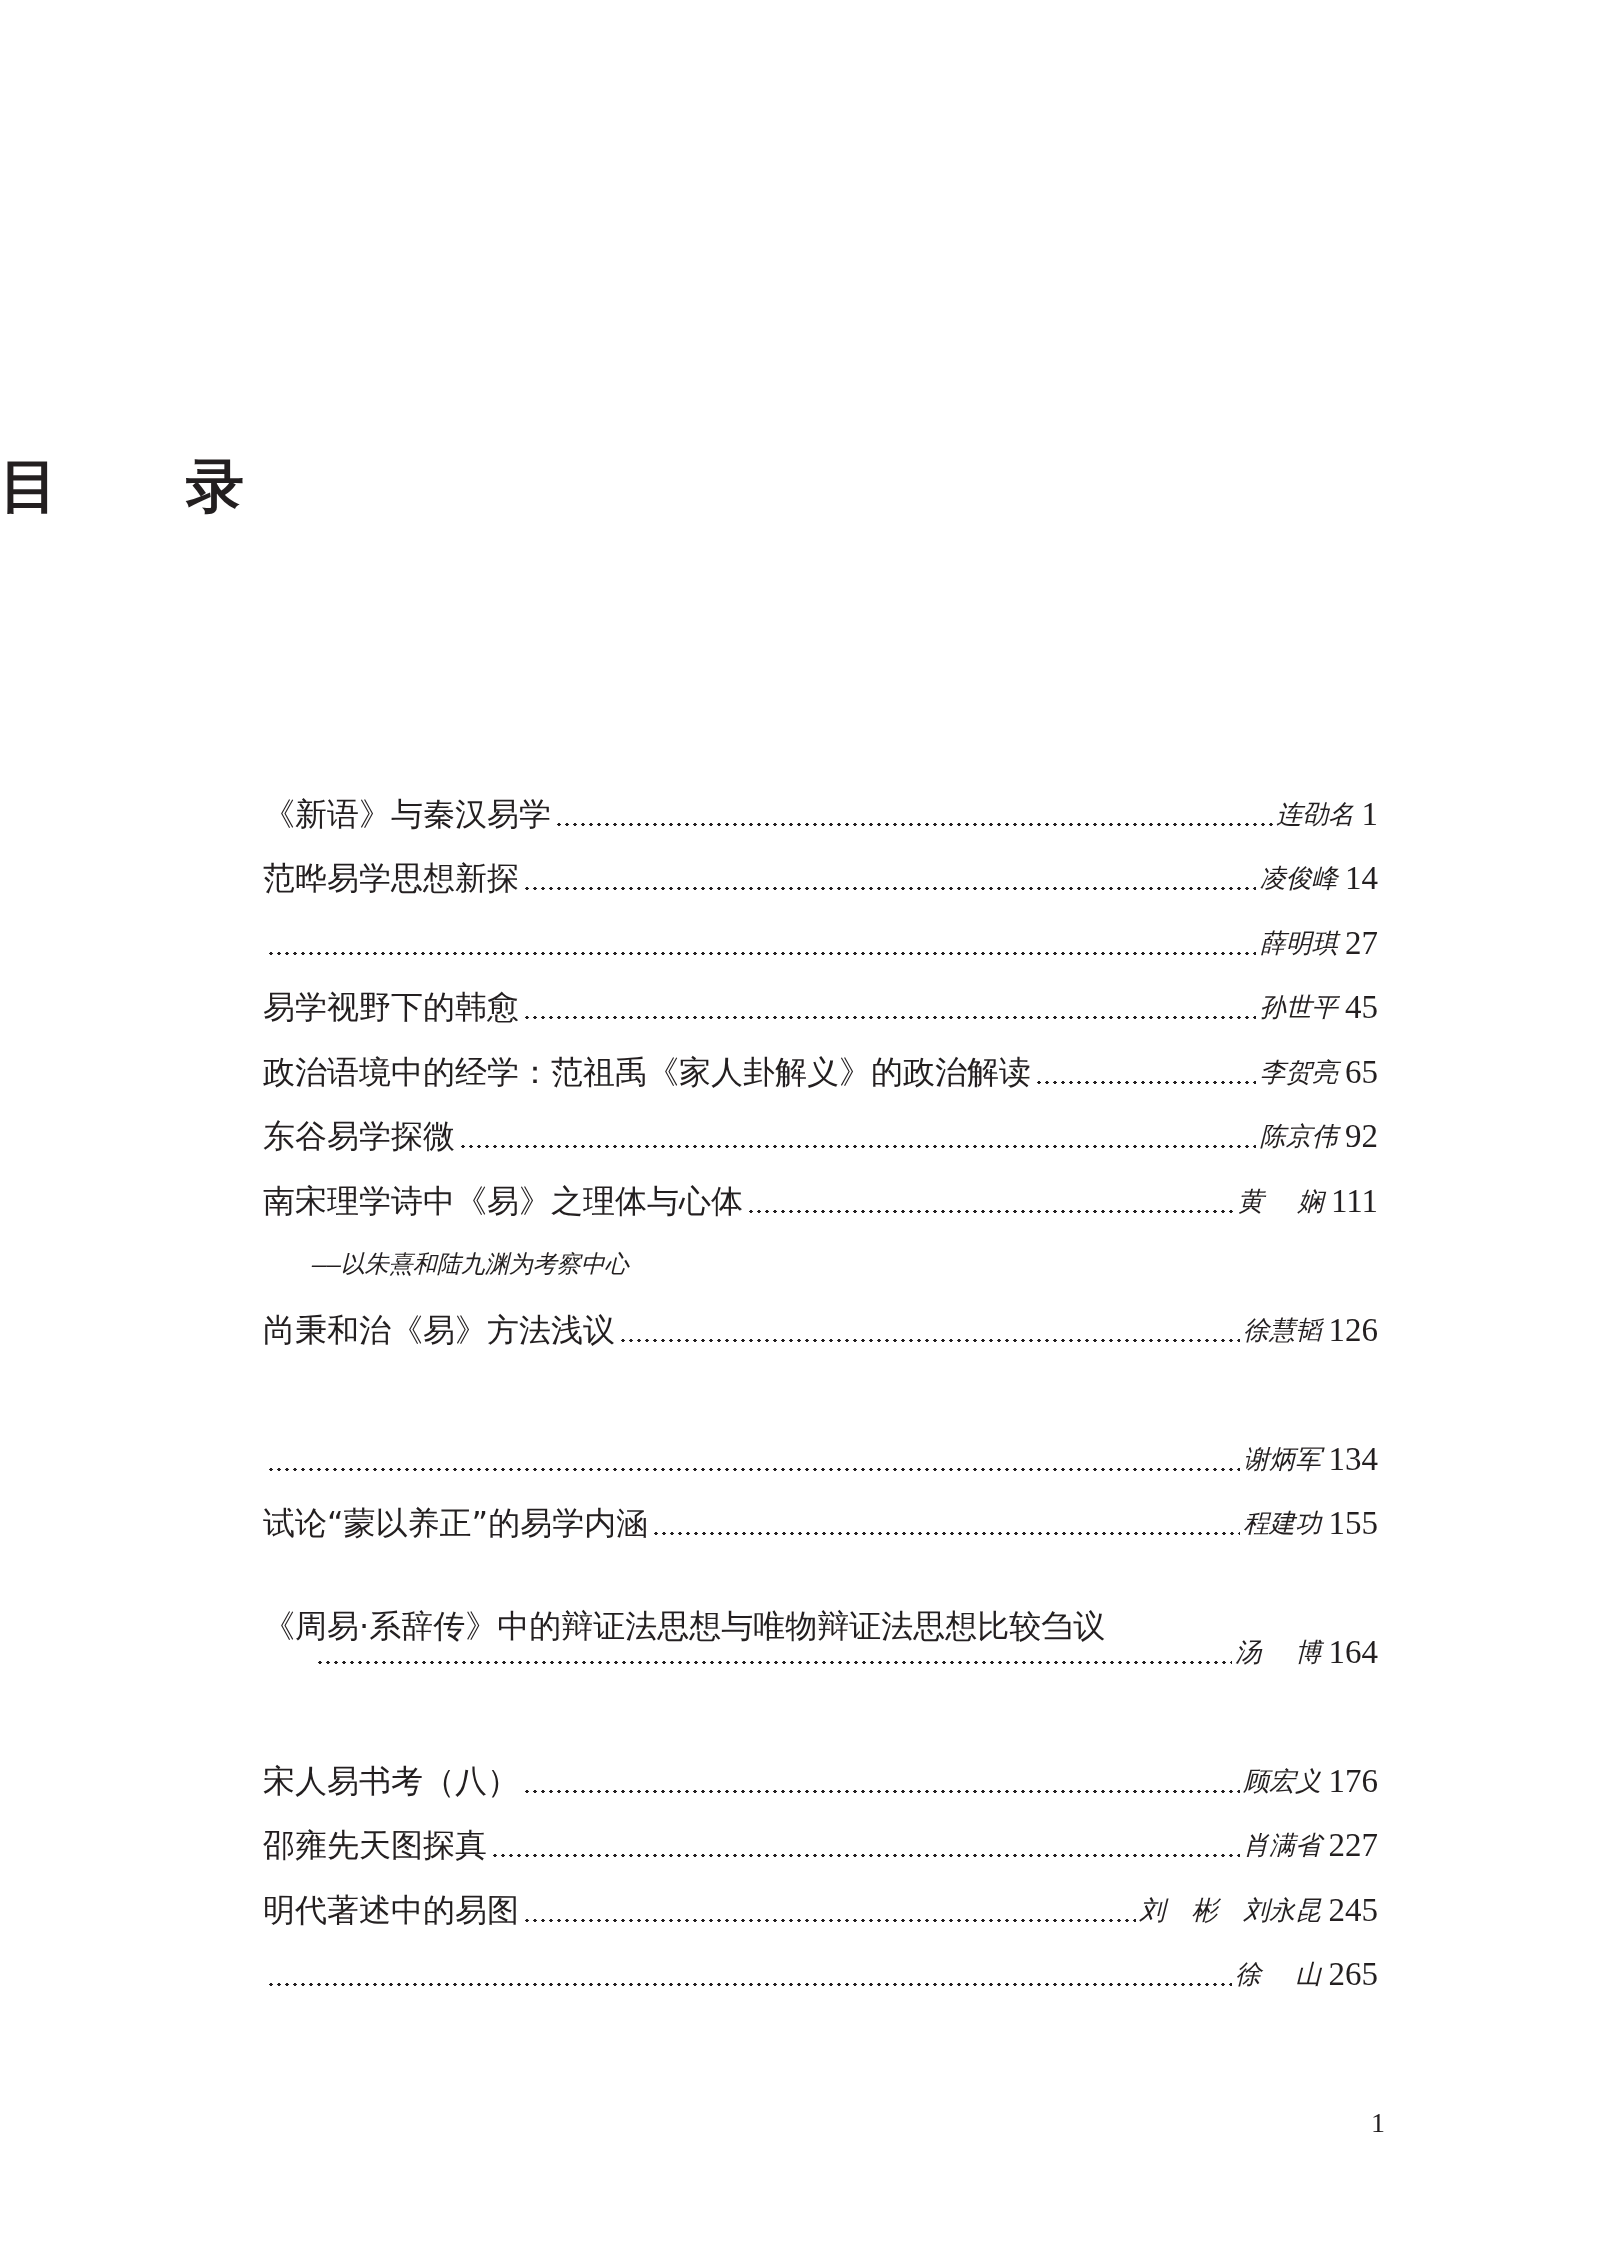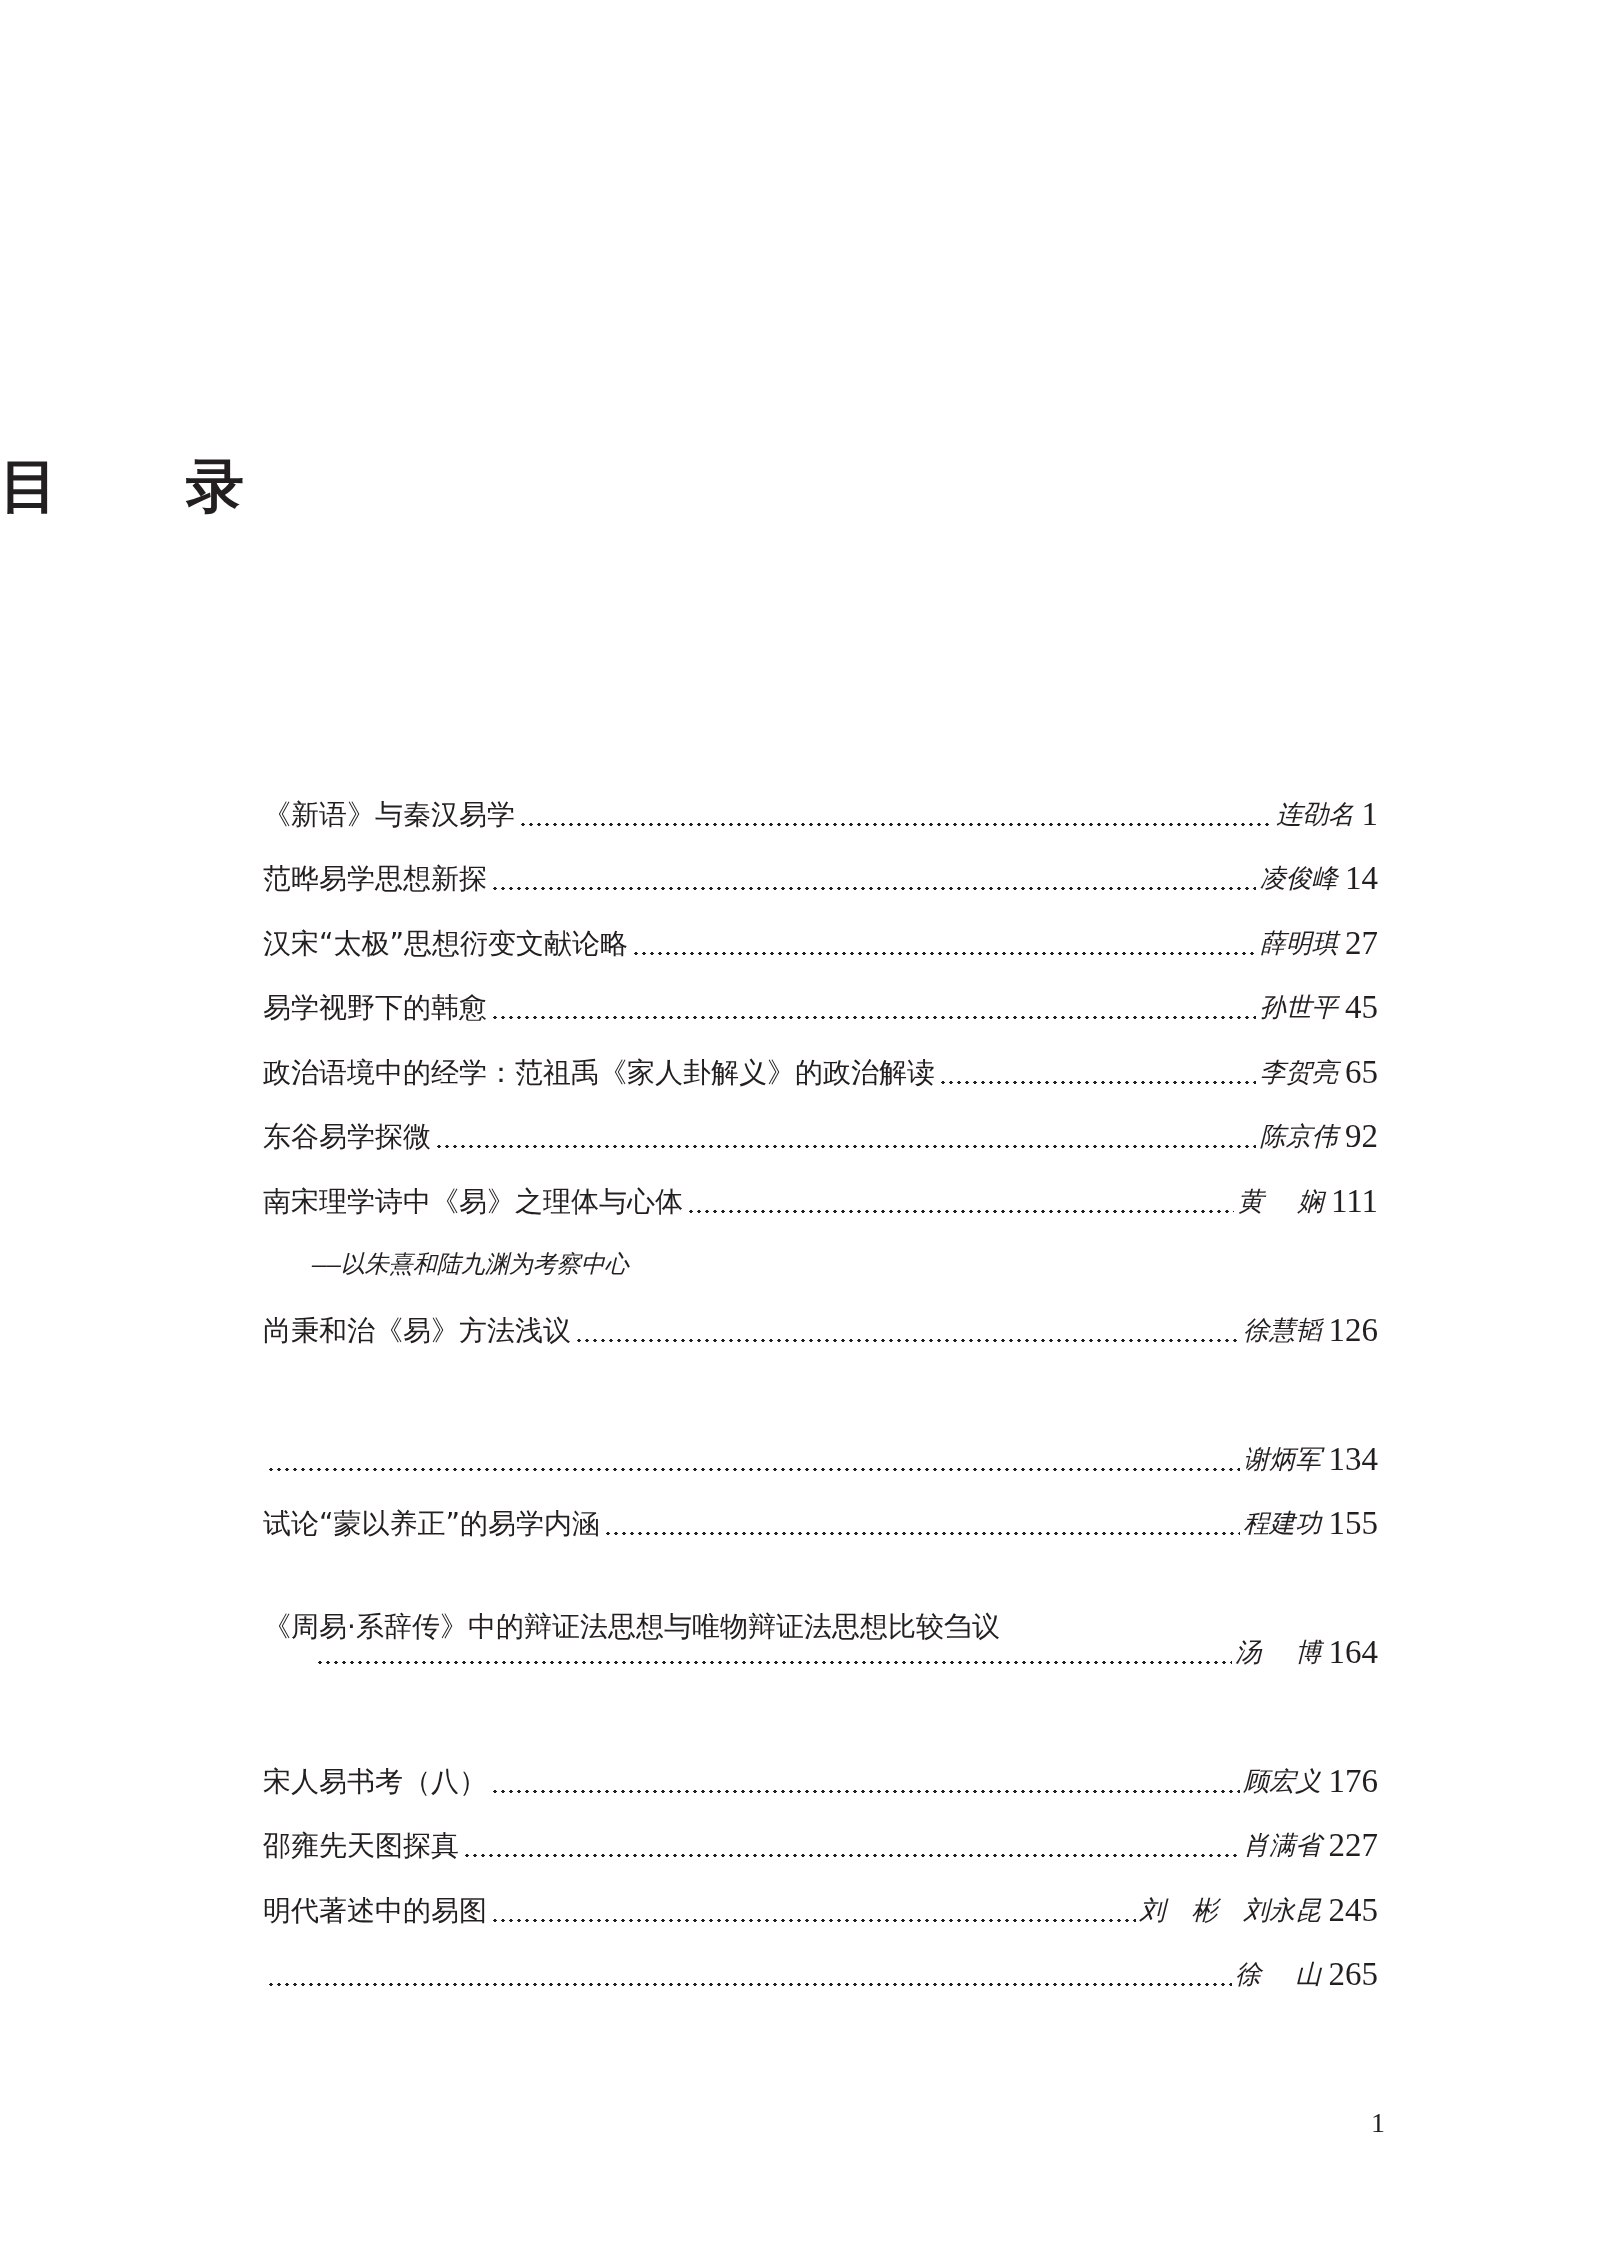--- a/index.html
+++ b/index.html
@@ -16,21 +16,21 @@
   .page-title span { display: inline-block; }
   .page-title .gap { width: 128px; }
   .toc {
     position: absolute; left: 263px; width: 1115px; top: 790px;
   }
   .row {
     position: absolute; left: 0; width: 1115px; height: 49px;
     display: flex; align-items: flex-end; font-size: 32px; line-height: 49px;
     white-space: nowrap;
   }
-  .row .title { flex: 0 0 auto; font-family: "DejaVu Sans", "Liberation Sans", sans-serif; font-size: 28px; margin-top: 16px; }
+  .row .title { flex: 0 0 auto; font-family: "DejaVu Sans", "Liberation Sans", sans-serif; font-size: 32px; margin-top: 16px; }
   .row .leader {
     flex: 1 1 auto; height: 4.9px; margin: 0 3.6px 12px 3.6px;
     background-image: radial-gradient(circle, #231f20 1.5px, transparent 1.8px);
     background-size: 8px 4.9px; background-repeat: repeat-x; background-position: left center;
   }
   .row .author { flex: 0 0 auto; font-family: "DejaVu Serif", "Liberation Serif", serif; font-style: italic; font-size: 26px; }
   .row .author .sp { display: inline-block; width: 34px; }
   .row .pg { flex: 0 0 auto; margin-left: 7.3px; font-family: "Liberation Serif", serif; font-size: 33px; }
   .subtitle {
     position: absolute; left: 49px; font-size: 24px; line-height: 49px;
@@ -59,21 +59,20 @@
   </div>
 
   <div class="row" style="top:64px">
     <span class="title">范晔易学思想新探</span>
     <span class="leader"></span>
     <span class="author">凌俊峰</span>
     <span class="pg">14</span>
   </div>
 
   <div class="row" style="top:129px">
-    <span class="title">汉宋“太极”思想衍变文献论略</span>
     <span class="leader"></span>
     <span class="author">薛明琪</span>
     <span class="pg">27</span>
   </div>
 
   <div class="row" style="top:193px">
     <span class="title">易学视野下的韩愈</span>
     <span class="leader"></span>
     <span class="author">孙世平</span>
     <span class="pg">45</span>

